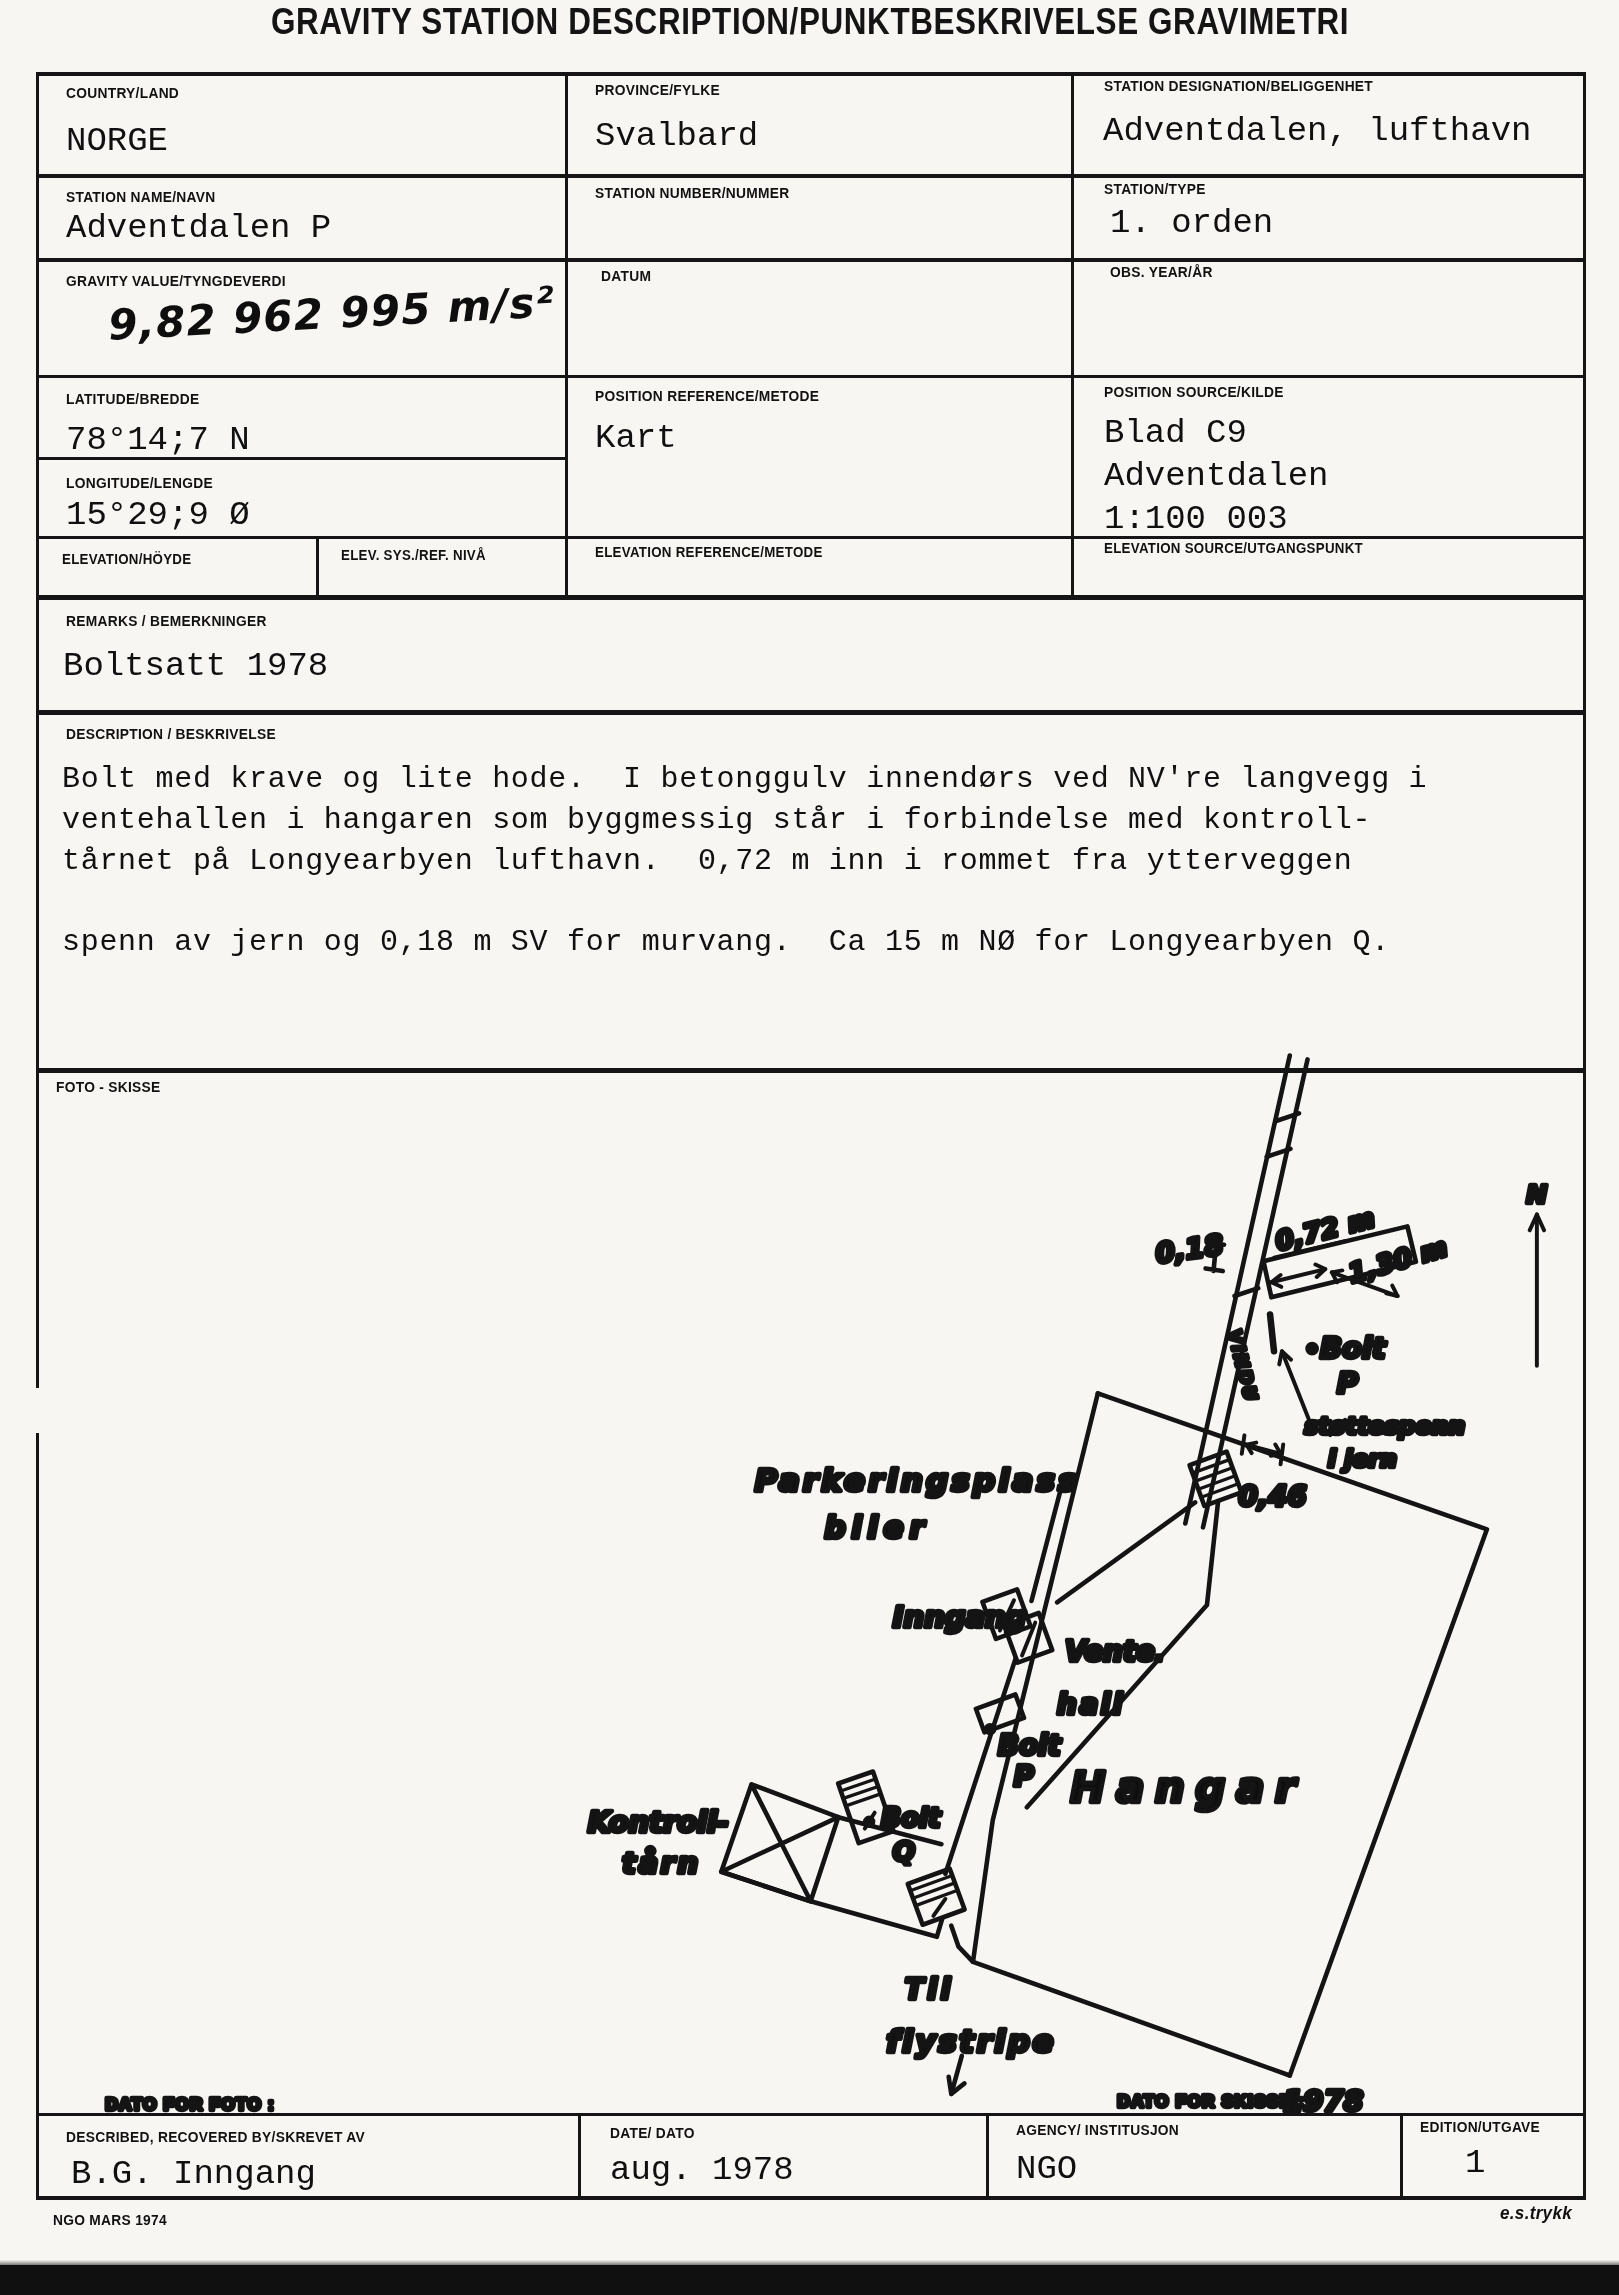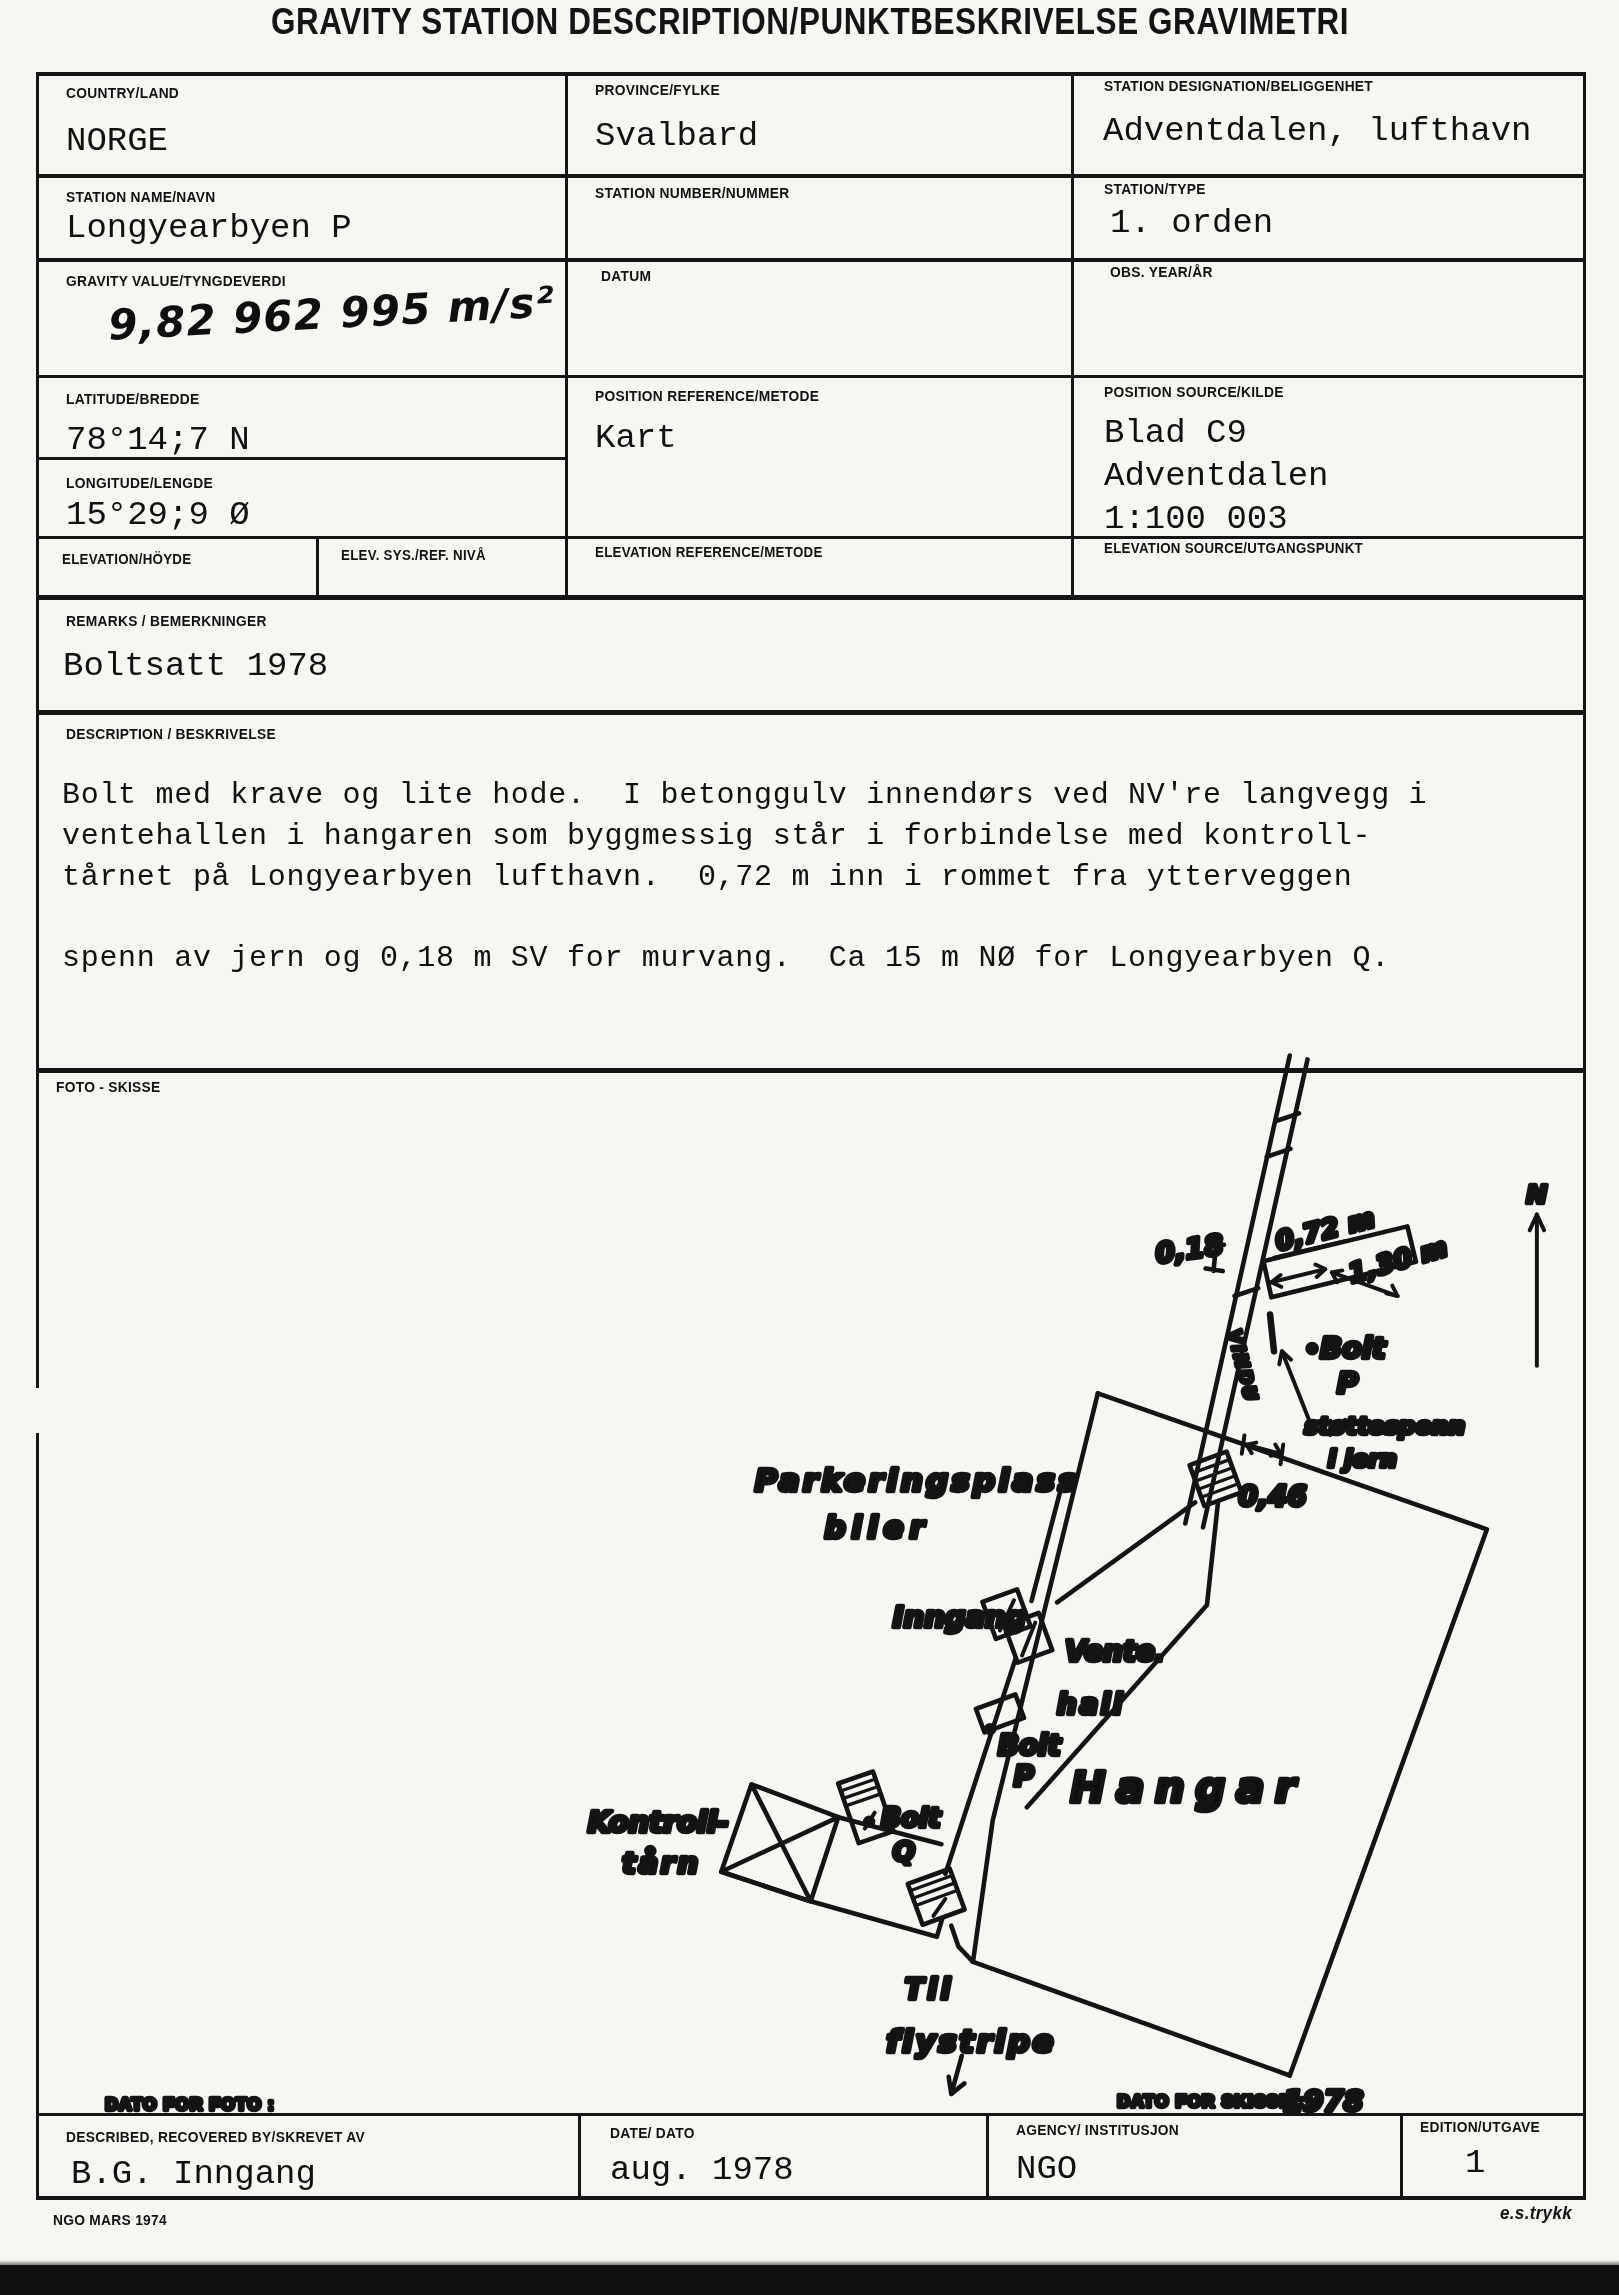--- a/index.html
+++ b/index.html
@@ -4,21 +4,21 @@
 <style>
   html,body{margin:0;padding:0;background:#e9e7e3;}
   .page{position:relative;width:1620px;height:2295px;background:#f7f6f3;overflow:hidden;
         font-family:"Liberation Sans",sans-serif;color:#141414;}
   .hl,.vl{position:absolute;background:#151515;}
   .label{position:absolute;font-weight:bold;font-size:14.5px;letter-spacing:0.3px;color:#111;
          transform:scaleX(.95);transform-origin:left;white-space:nowrap;}
   .label.sm{font-size:14px;}
   .mono{position:absolute;font-family:"Liberation Mono","DejaVu Sans Mono",monospace;
         font-size:34px;color:#101010;white-space:pre;letter-spacing:0;}
-  .mono.desc{font-size:30px;line-height:41px;letter-spacing:0.7px;margin-top:16px;}
+  .mono.desc{font-size:30px;line-height:41px;letter-spacing:0.7px;}
   .hand{font-family:"DejaVu Sans",sans-serif;font-style:italic;font-weight:bold;color:#0e0e0e;}
   .title{position:absolute;top:1.3px;left:0;width:100%;text-align:center;font-weight:bold;
          font-size:37px;letter-spacing:0.7px;transform:scaleX(.85);white-space:nowrap;}
   .gravval{position:absolute;left:108px;top:289px;font-size:42px;transform:rotate(-3deg);letter-spacing:1.3px;}
   .scanband{position:absolute;left:0;top:2265px;width:1620px;height:30px;background:#101010;}
   .scanband:before{content:"";position:absolute;top:-5.3px;left:0;width:100%;height:5.3px;
          background:linear-gradient(#f7f6f3,#7a7a78);}
   svg text{fill:#0e0e0e;}
   svg text.hand{font-style:italic;font-weight:bold;font-family:"DejaVu Sans",sans-serif;}
   svg text.printed{font-family:"Liberation Sans",sans-serif;font-weight:bold;font-style:normal;}
@@ -53,21 +53,21 @@
   <div class="vl" style="left:1400px;top:2113px;width:2.6px;height:84px"></div>
 
   <div class="label" style="left:66px;top:85px">COUNTRY/LAND</div>
   <div class="mono" style="left:66px;top:122px">NORGE</div>
   <div class="label" style="left:595px;top:82px">PROVINCE/FYLKE</div>
   <div class="mono" style="left:595px;top:117px">Svalbard</div>
   <div class="label" style="left:1104px;top:78px">STATION DESIGNATION/BELIGGENHET</div>
   <div class="mono" style="left:1103px;top:112px">Adventdalen, lufthavn</div>
 
   <div class="label" style="left:66px;top:189px">STATION NAME/NAVN</div>
-  <div class="mono" style="left:66px;top:209px">Longyearbyen P</div>
+  <div class="mono" style="left:66px;top:209px">Adventdalen P</div>
   <div class="label" style="left:595px;top:185px">STATION NUMBER/NUMMER</div>
   <div class="mono" style="left:595px;top:207px"></div>
   <div class="label" style="left:1104px;top:181px">STATION/TYPE</div>
   <div class="mono" style="left:1110px;top:204px">1. orden</div>
 
   <div class="label" style="left:66px;top:273px">GRAVITY VALUE/TYNGDEVERDI</div>
   <div class="hand gravval">9,82 962 995 m/s²</div>
   <div class="label" style="left:601px;top:268px">DATUM</div>
   <div class="label" style="left:1110px;top:264px">OBS. YEAR/ÅR</div>
 

